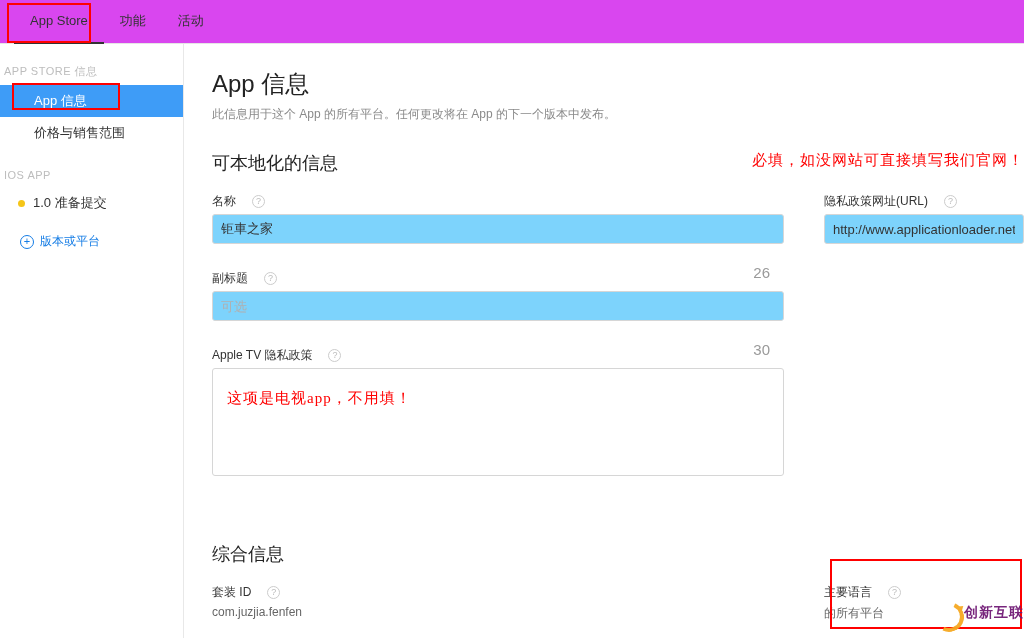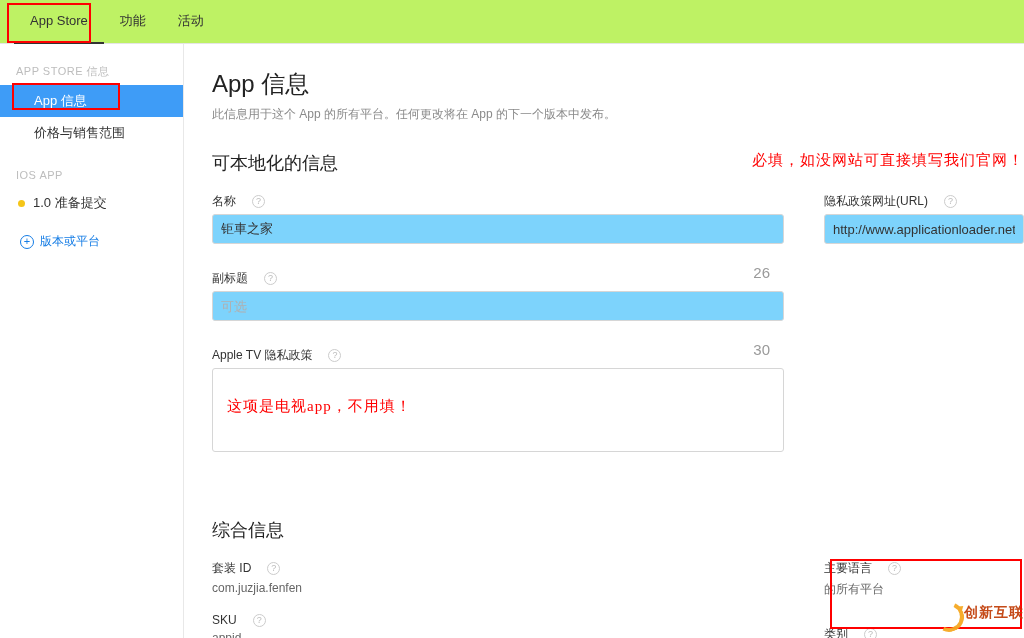--- a/index.html
+++ b/index.html
@@ -1,26 +1,26 @@
 <!DOCTYPE html>
 <html><head>
 <meta charset="utf-8">
 <style>
   * { box-sizing: border-box; margin: 0; padding: 0; }
   body { font-family: -apple-system, "Helvetica Neue", Arial, "PingFang SC", "Microsoft YaHei", sans-serif; font-size: 13px; color: #333; background: #fff; width: 1024px; height: 638px; overflow: hidden; position: relative; }
   
   
-  .top-tabs { height: 44px; background: #bef264; border-bottom: 1px solid #e5e5e5; display: flex; align-items: center; padding-left: 14px; }
+  .top-tabs { height: 44px; background: #d946ef; border-bottom: 1px solid #e5e5e5; display: flex; align-items: center; padding-left: 14px; }
   .top-tab { padding: 0 16px; height: 44px; line-height: 42px; color: #333; cursor: pointer; font-size: 13px; }
   .top-tab.active { border-bottom: 2px solid #333; font-weight: 500; }
   
   
   .layout { display: flex; height: calc(100% - 44px); }
   .sidebar { width: 184px; min-width: 184px; border-right: 1px solid #e8e8e8; padding-top: 16px; }
-  .side-section-title { font-size: 11px; color: #bdbdbd; letter-spacing: .5px; padding: 4px 16px 6px; }
+  .side-section-title { font-size: 11px; color: #bdbdbd; letter-spacing: .5px; padding: 4px 4px 6px; }
   .side-item { padding: 7px 20px 7px 34px; font-size: 13px; color: #333; cursor: pointer; }
   .side-item.active { background: #3e9cf7; color: #fff; }
   .side-item.dot::before { content: ""; display: inline-block; width: 7px; height: 7px; border-radius: 50%; background: #f5c518; margin-right: 8px; margin-left: -16px; vertical-align: middle; }
   .add-version { color: #147ce5; padding: 14px 20px; font-size: 12px; cursor: pointer; display: flex; align-items: center; gap: 6px; }
   .add-version .plus { display: inline-flex; width: 14px; height: 14px; border: 1px solid #147ce5; border-radius: 50%; align-items: center; justify-content: center; font-size: 11px; line-height: 1; }
   
   
   .main { flex: 1; padding: 24px 0 0 28px; overflow: hidden; }
   .page-title { font-size: 24px; color: #222; margin-bottom: 6px; }
   .page-desc { font-size: 12px; color: #8a8a8a; margin-bottom: 28px; }
@@ -30,21 +30,21 @@
   .col-left { flex: 1; max-width: 590px; }
   .col-right { width: 200px; }
   
   .field { margin-bottom: 18px; position: relative; }
   .field-label { font-size: 12px; color: #333; margin-bottom: 4px; display: flex; align-items: center; gap: 16px; }
   .help-icon { display: inline-flex; width: 13px; height: 13px; border: 1px solid #ccc; border-radius: 50%; font-size: 9px; color: #bbb; align-items: center; justify-content: center; line-height: 1; }
   .text-input { width: 100%; height: 30px; border: 1px solid #d6d6d6; border-radius: 3px; padding: 4px 8px; font-size: 13px; color: #333; background: #7dd3fc; }
   .text-input::placeholder { color: #b0b0b0; }
   .counter { position: absolute; right: 14px; font-size: 15px; color: #9a9a9a; margin-top: 20px; }
   
-  .tv-box { border: 1px solid #d6d6d6; border-radius: 3px; height: 84px; padding: 28px 14px; margin-top: 4px; }
+  .tv-box { border: 1px solid #d6d6d6; border-radius: 3px; height: 108px; padding: 20px 14px; margin-top: 4px; }
   
   .red-annot { font-family: "SimSun","宋体",serif; color: #ff0000; font-size: 15px; letter-spacing: 1px; }
   .annot-top { position: absolute; right: 0; top: 0; }
   
   .general-grid { display: flex; gap: 40px; margin-top: 6px; }
   .gcol-left { flex: 1; max-width: 590px; }
   .gcol-right { width: 200px; }
   .readonly-val { font-size: 12px; color: #666; margin-top: 3px; }
   .readonly-field { margin-bottom: 18px; }
   
@@ -52,21 +52,21 @@
   .red-box { position: absolute; border: 2px solid #ff0000; pointer-events: none; }
   .rb1 { left: 7px; top: 3px; width: 84px; height: 40px; }
   .rb2 { left: 12px; top: 83px; width: 108px; height: 27px; }
   .rb3 { left: 830px; top: 559px; width: 192px; height: 70px; }
   
   
   .watermark { position: absolute; right: 0; bottom: 14px; display: flex; align-items: center; gap: 2px; opacity: 0.95; }
   .wm-swoosh { width: 28px; height: 22px; position: relative; }
   .wm-swoosh::before { content: ""; position: absolute; width: 22px; height: 22px; border: 4px solid #f6a923; border-left-color: transparent; border-top-color: transparent; border-radius: 50%; transform: rotate(-20deg); }
   .wm-swoosh::after { content: ""; position: absolute; right: -2px; top: 2px; width: 0; height: 0; border-left: 6px solid #f6a923; border-top: 4px solid transparent; border-bottom: 4px solid transparent; transform: rotate(-40deg); }
-  .wm-text { font-size: 14px; color: #c2410c; font-weight: 600; letter-spacing: 1px; }
+  .wm-text { font-size: 14px; color: #701a75; font-weight: 600; letter-spacing: 1px; }
   
   .section-wrap { position: relative; }
 </style>
 </head>
 <body>
 
 <div class="top-tabs">
   <div class="top-tab active">App Store</div>
   <div class="top-tab">功能</div>
   <div class="top-tab">活动</div>

